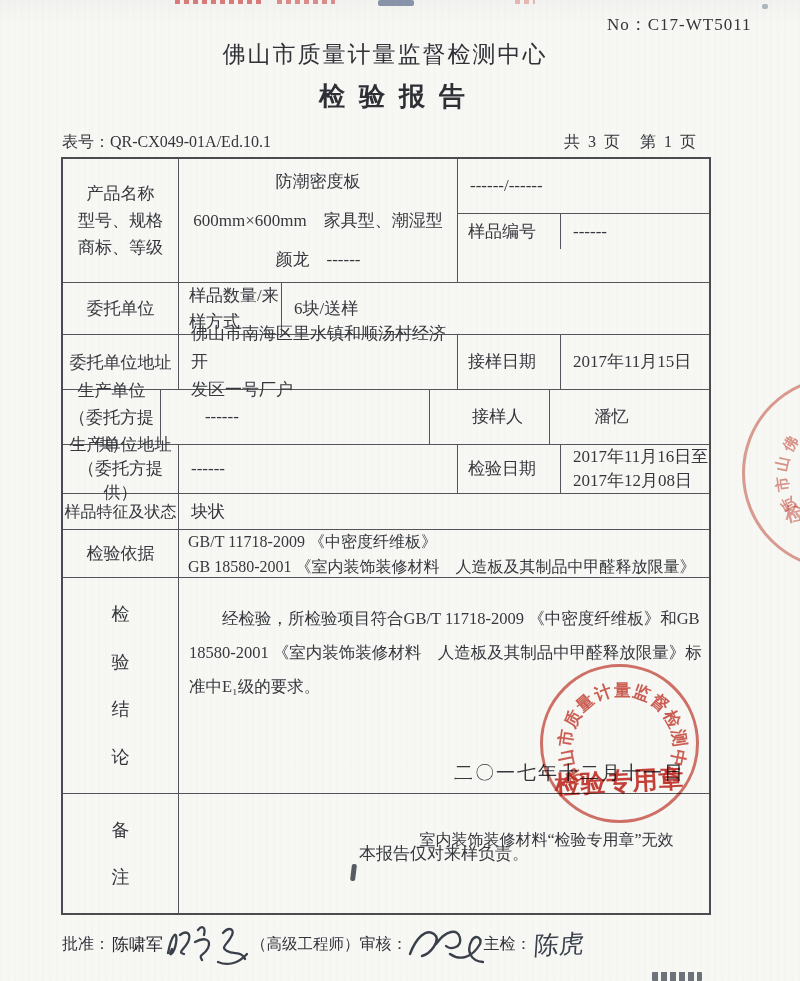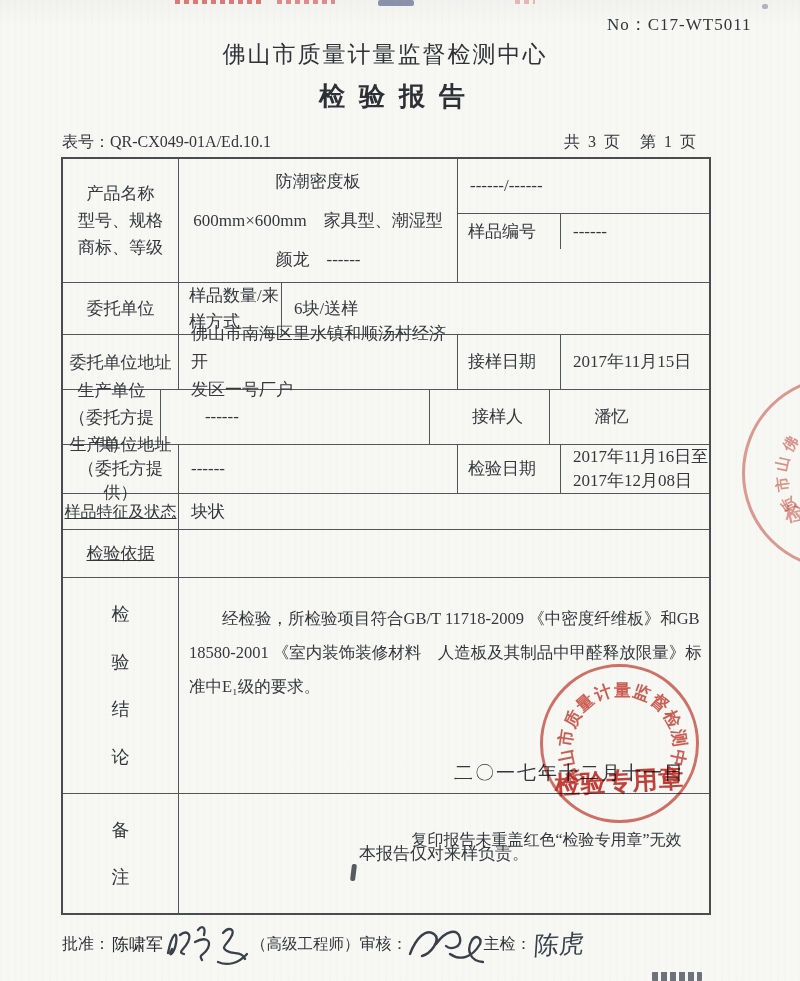--- a/index.html
+++ b/index.html
@@ -19,21 +19,21 @@
   #doc-title{left:0;top:79px;width:784px;text-align:center;font-size:26px;letter-spacing:14px;padding-left:14px;box-sizing:border-box;color:#2e3036;font-weight:600;}
   #form-row{left:62px;top:132px;width:646px;display:flex;justify-content:space-between;font-size:16px;color:#33353b;}
   #form-row .pag{padding-right:10px;letter-spacing:2px;}
   
   #main-table{left:61px;top:157px;width:646px;border:2px solid #4a4c52;background:transparent;font-size:17px;}
   .row{display:flex;box-sizing:border-box;border-bottom:1.5px solid #54555b;}
   .row:last-child{border-bottom:none;}
   .cell{box-sizing:border-box;border-right:1.5px solid #54555b;white-space:pre-wrap;}
   .cell.last{border-right:none;}
   .c1{width:116px;} .c2{width:279px;} .c3{width:103px;} .c4{width:148px;}
-  .lblC{display:flex;align-items:center;justify-content:center;text-align:left;line-height:36px;text-decoration:underline;}
+  .lblC{display:flex;align-items:center;justify-content:center;text-align:left;line-height:36px;}
   .lblC2{display:flex;align-items:center;justify-content:center;text-align:center;line-height:27px;}
   .lbl2{display:flex;align-items:center;text-align:left;padding-left:10px;line-height:26px;}
   .val{display:flex;align-items:center;padding-left:12px;line-height:28px;}
   .valC{display:flex;align-items:center;justify-content:center;text-align:center;line-height:39px;}
   .subcol{width:251px;display:flex;flex-direction:column;}
   .subrow{display:flex;box-sizing:border-box;border-bottom:1.5px solid #54555b;}
   .subrow:last-child{border-bottom:none;}
   .vlabel{display:flex;flex-direction:column;justify-content:space-evenly;align-items:center;height:100%;font-size:18px;}
   #basis-val{font-size:16px;line-height:25px;padding-left:9px;}
   
@@ -135,31 +135,33 @@
 2017年12月08日</div>
   </div>
 
   <div class="row" style="height:36px;">
     <div class="cell c1 lblC" style="font-size:16px;">样品特征及状态</div>
     <div class="cell val last" style="width:530px;">块状</div>
   </div>
 
   <div class="row" style="height:48px;">
     <div class="cell c1 lblC">检验依据</div>
+    <div class="cell val last" id="basis-val" style="width:530px;">GB/T 11718-2009 《中密度纤维板》
+GB 18580-2001 《室内装饰装修材料　人造板及其制品中甲醛释放限量》</div>
   </div>
 
   <div class="row" style="height:216px;">
     <div class="cell c1 vlabel"><span>检</span><span>验</span><span>结</span><span>论</span></div>
     <div class="cell last" id="conclusion-content" style="width:530px;">
       <div id="conclusion-text">　　经检验，所检验项目符合GB/T 11718-2009 《中密度纤维板》和GB
 18580-2001 《室内装饰装修材料　人造板及其制品中甲醛释放限量》标
 准中E₁级的要求。</div>
       <div id="conclusion-tail">
         <div id="conclusion-date">二〇一七年十二月十一日</div>
-        <div id="conclusion-note">复印报告未重盖红色“检验专用章”无效</div>
+        <div id="conclusion-note">室内装饰装修材料“检验专用章”无效</div>
       </div>
     </div>
   </div>
 
   <div class="row" style="height:119px;">
     <div class="cell c1 vlabel"><span>备</span><span>注</span></div>
     <div class="cell last" id="remark-content" style="width:530px;font-family:Liberation Mono, monospace;">
       <span>本报告仅对来样负责。</span>
       <span id="remark-mark"></span>
     </div>

